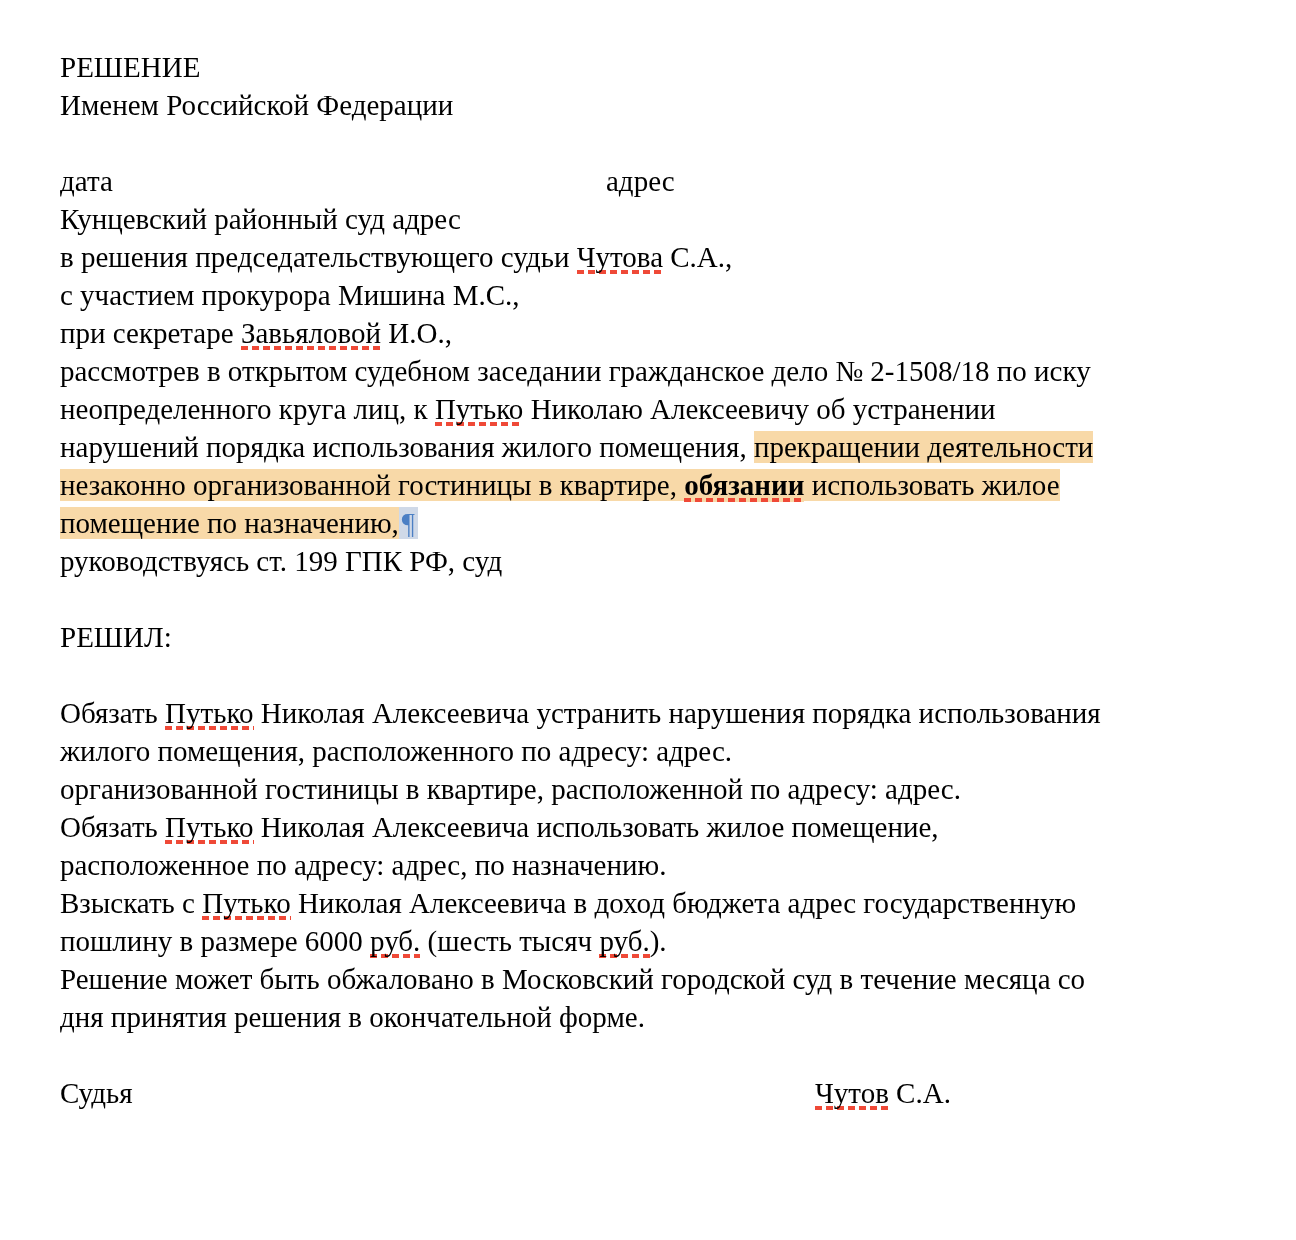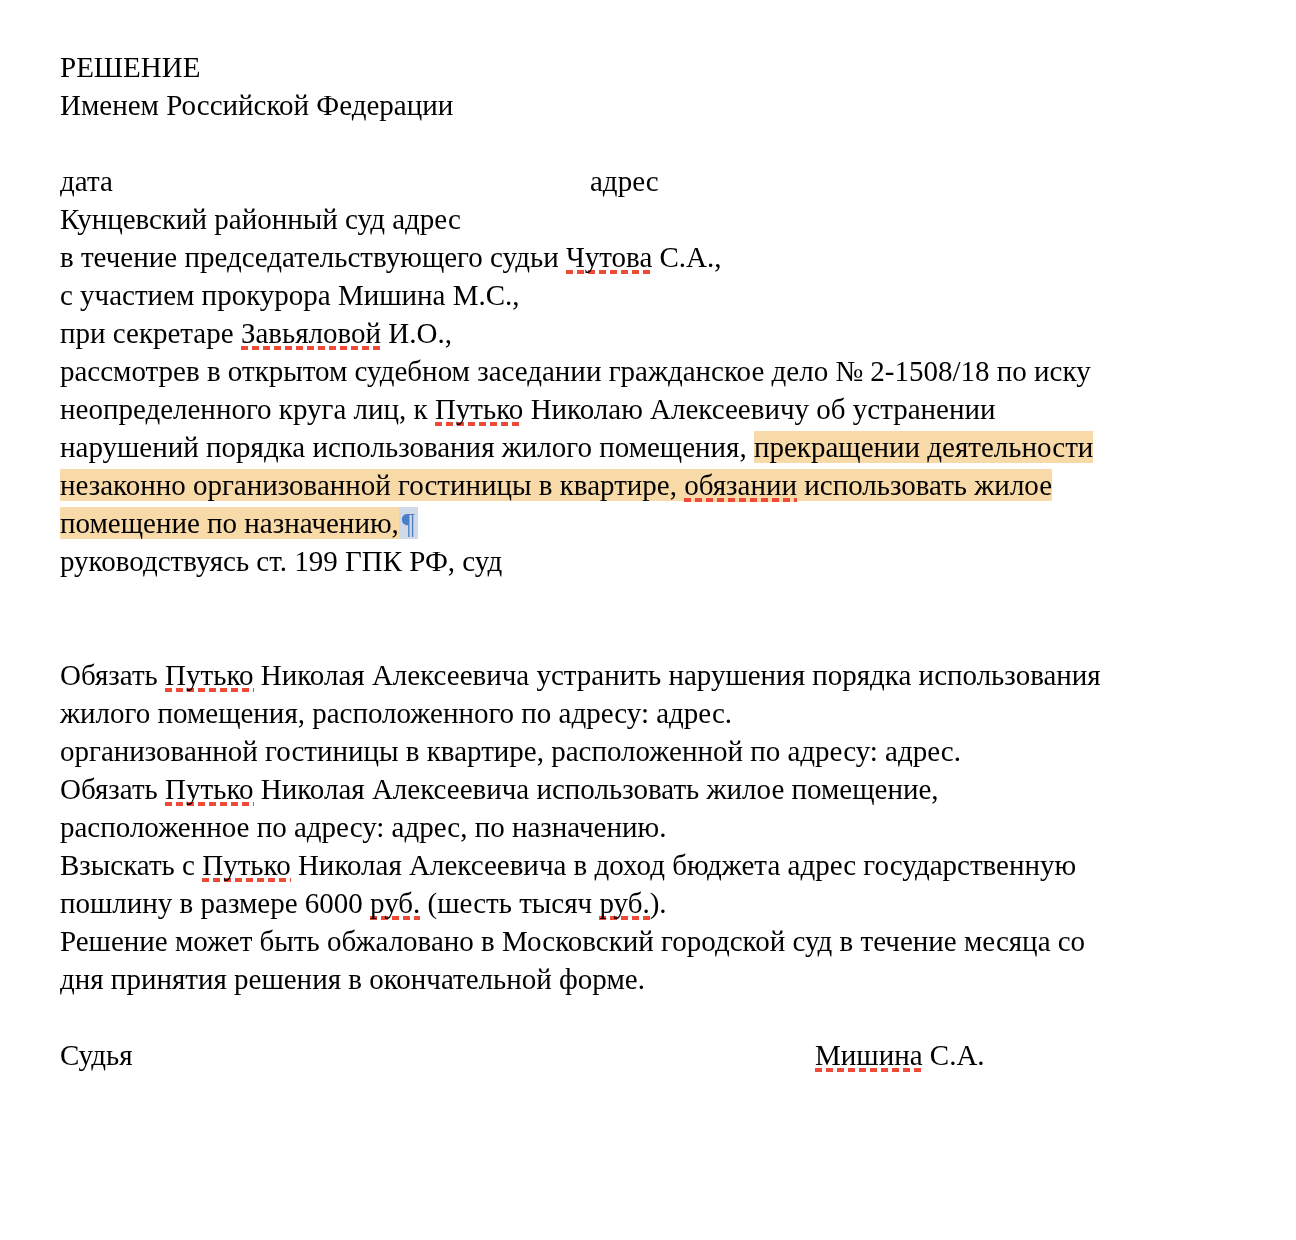--- a/index.html
+++ b/index.html
@@ -32,56 +32,58 @@
   .misspell {
     background-image: repeating-linear-gradient(to right, var(--sq, #ef4937) 0 7px, transparent 7px 11px);
     background-size: 100% 4px;
     background-position: left bottom;
     background-repeat: no-repeat;
     padding-bottom: 1px;
   }
   
   .hl.misspell {
     background-color: var(--hl, #f8d9a8);
+    font-weight: bold;
   }
   .pilcrow {
     color: var(--pilcrow, #4b7fc4);
     background-color: var(--pilcrow-bg, #cfd9e8);
     padding: 0 3px;
   }
   
-  .pos-address { position: absolute; left: 530px; }
+  .pos-address { position: absolute; left: 546px; }
   .pos-judge   { position: absolute; left: 755px; }
 </style>
 </head>
 <body>
 
 <div class="page">
   <div class="doc-lines">
       <div class="line"><span class="seg">РЕШЕНИЕ</span></div>
       <div class="line"><span class="seg">Именем Российской Федерации</span></div>
       <div class="line blank">&nbsp;</div>
       <div class="line"><span class="seg">дата</span><span class="seg pos-address">адрес</span></div>
       <div class="line"><span class="seg">Кунцевский районный суд адрес</span></div>
-      <div class="line"><span class="seg">в течение председательствующего судьи </span><span class="seg misspell">Чутова</span><span class="seg"> С.А.,</span></div>
+      <div class="line"><span class="seg">в решения председательствующего судьи </span><span class="seg misspell">Чутова</span><span class="seg"> С.А.,</span></div>
       <div class="line"><span class="seg">с участием прокурора Мишина М.С.,</span></div>
       <div class="line"><span class="seg">при секретаре </span><span class="seg misspell">Завьяловой</span><span class="seg"> И.О.,</span></div>
       <div class="line"><span class="seg">рассмотрев в открытом судебном заседании гражданское дело № 2-1508/18 по иску</span></div>
       <div class="line"><span class="seg">неопределенного круга лиц, к </span><span class="seg misspell">Путько</span><span class="seg"> Николаю Алексеевичу об устранении</span></div>
       <div class="line"><span class="seg">нарушений порядка использования жилого помещения, </span><span class="seg hl">прекращении деятельности</span></div>
       <div class="line"><span class="seg hl">незаконно организованной гостиницы в квартире, </span><span class="seg hl misspell">обязании</span><span class="seg hl"> использовать жилое</span></div>
       <div class="line"><span class="seg hl">помещение по назначению,</span><span class="seg pilcrow">¶</span></div>
       <div class="line"><span class="seg">руководствуясь ст. 199 ГПК РФ, суд</span></div>
       <div class="line blank">&nbsp;</div>
+      <div class="line"><span class="seg">РЕШИЛ:</span></div>
       <div class="line blank">&nbsp;</div>
       <div class="line"><span class="seg">Обязать </span><span class="seg misspell">Путько</span><span class="seg"> Николая Алексеевича устранить нарушения порядка использования</span></div>
       <div class="line"><span class="seg">жилого помещения, расположенного по адресу: адрес.</span></div>
       <div class="line"><span class="seg">организованной гостиницы в квартире, расположенной по адресу: адрес.</span></div>
       <div class="line"><span class="seg">Обязать </span><span class="seg misspell">Путько</span><span class="seg"> Николая Алексеевича использовать жилое помещение,</span></div>
       <div class="line"><span class="seg">расположенное по адресу: адрес, по назначению.</span></div>
       <div class="line"><span class="seg">Взыскать с </span><span class="seg misspell">Путько</span><span class="seg"> Николая Алексеевича в доход бюджета адрес государственную</span></div>
       <div class="line"><span class="seg">пошлину в размере 6000 </span><span class="seg misspell">руб.</span><span class="seg"> (шесть тысяч </span><span class="seg misspell">руб.</span><span class="seg">).</span></div>
       <div class="line"><span class="seg">Решение может быть обжаловано в Московский городской суд в течение месяца со</span></div>
       <div class="line"><span class="seg">дня принятия решения в окончательной форме.</span></div>
       <div class="line blank">&nbsp;</div>
-      <div class="line"><span class="seg">Судья</span><span class="pos-judge"><span class="seg misspell">Мишина</span><span class="seg"> С.А.</span></span></div>
+      <div class="line"><span class="seg">Судья</span><span class="pos-judge"><span class="seg misspell">Чутов</span><span class="seg"> С.А.</span></span></div>
     </div>
 </div>
 
 </body></html>

